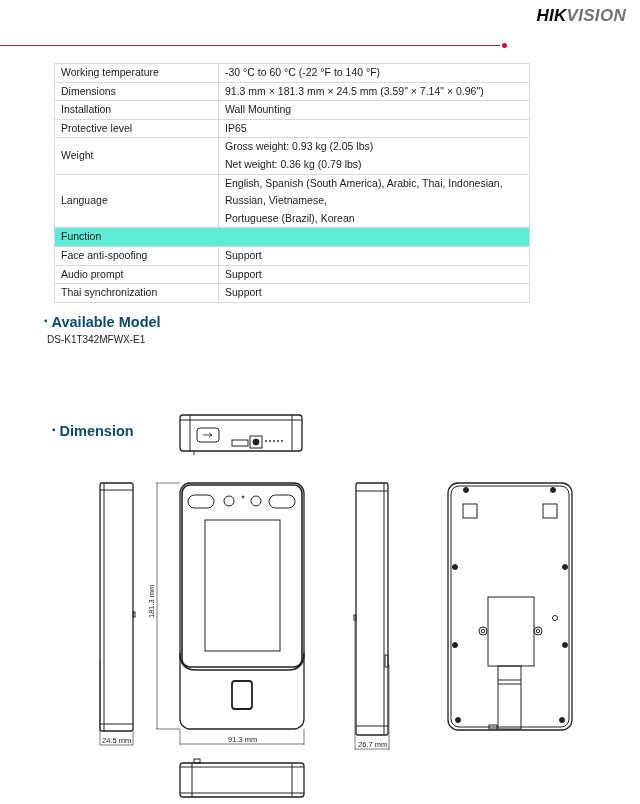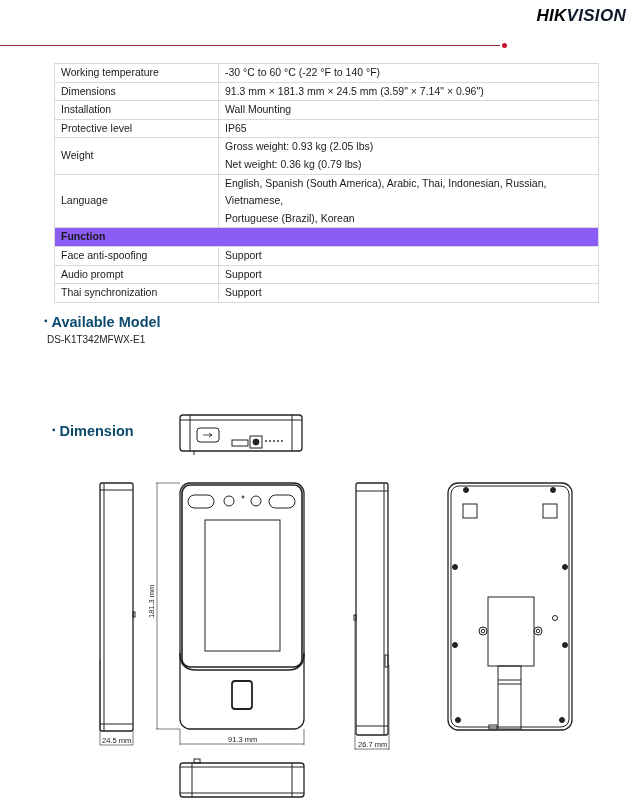--- a/index.html
+++ b/index.html
@@ -2,28 +2,28 @@
 <html><head>
 <meta charset="utf-8">
 <style>
   * { box-sizing: border-box; margin: 0; padding: 0; }
   html, body { width: 640px; height: 804px; background: #ffffff; overflow: hidden; }
   body { font-family: "Liberation Sans", "DejaVu Sans", sans-serif; color: #1a1a1a; position: relative; }
 
   .header { position: absolute; left: 0; top: 0; width: 640px; height: 60px; }
   .logo { position: absolute; right: 14px; top: 6px; font-family: "Liberation Sans", sans-serif; font-weight: bold; font-style: italic; font-size: 17px; letter-spacing: 0.3px; }
   .logo .hik { color: #000000; }
-  .logo .vision { color: #0f172a; }
+  .logo .vision { color: #737373; }
   .header-line { position: absolute; left: 0; top: 45px; width: 500px; height: 1px; background: #9a2a3a; }
   .header-dot { position: absolute; left: 502px; top: 43px; width: 5px; height: 5px; border-radius: 50%; background: #c8102e; }
 
-  .spec-table { position: absolute; left: 54px; top: 63px; width: 545px; border-collapse: collapse; font-size: 10.5px; }
+  .spec-table { position: absolute; left: 54px; top: 63px; width: 476px; border-collapse: collapse; font-size: 10.5px; }
   .spec-table td { border: 1px solid #d9d9d9; padding: 0 6px; height: 17.6px; vertical-align: middle; line-height: 17.6px; }
   .spec-table td.label { width: 164px; }
-  .spec-table tr.section td { background: #8b5cf6; font-weight: bold; }
+  .spec-table tr.section td { background: #5eead4; font-weight: normal; }
   .spec-table .line { display: block; line-height: 17.6px; }
 
   .section-title { position: absolute; font-weight: bold; font-size: 14.5px; color: #0c4a6e; }
   .section-title .bullet { font-size: 10px; vertical-align: 3px; margin-right: 4px; }
   .model-text { position: absolute; left: 47px; top: 334px; font-size: 10px; color: #222; }
 
   .drawing { position: absolute; left: 0; top: 400px; width: 640px; height: 404px; }
   .dim-label { font-family: "Liberation Sans", sans-serif; font-size: 7.5px; fill: #222; }
 </style>
 </head>

